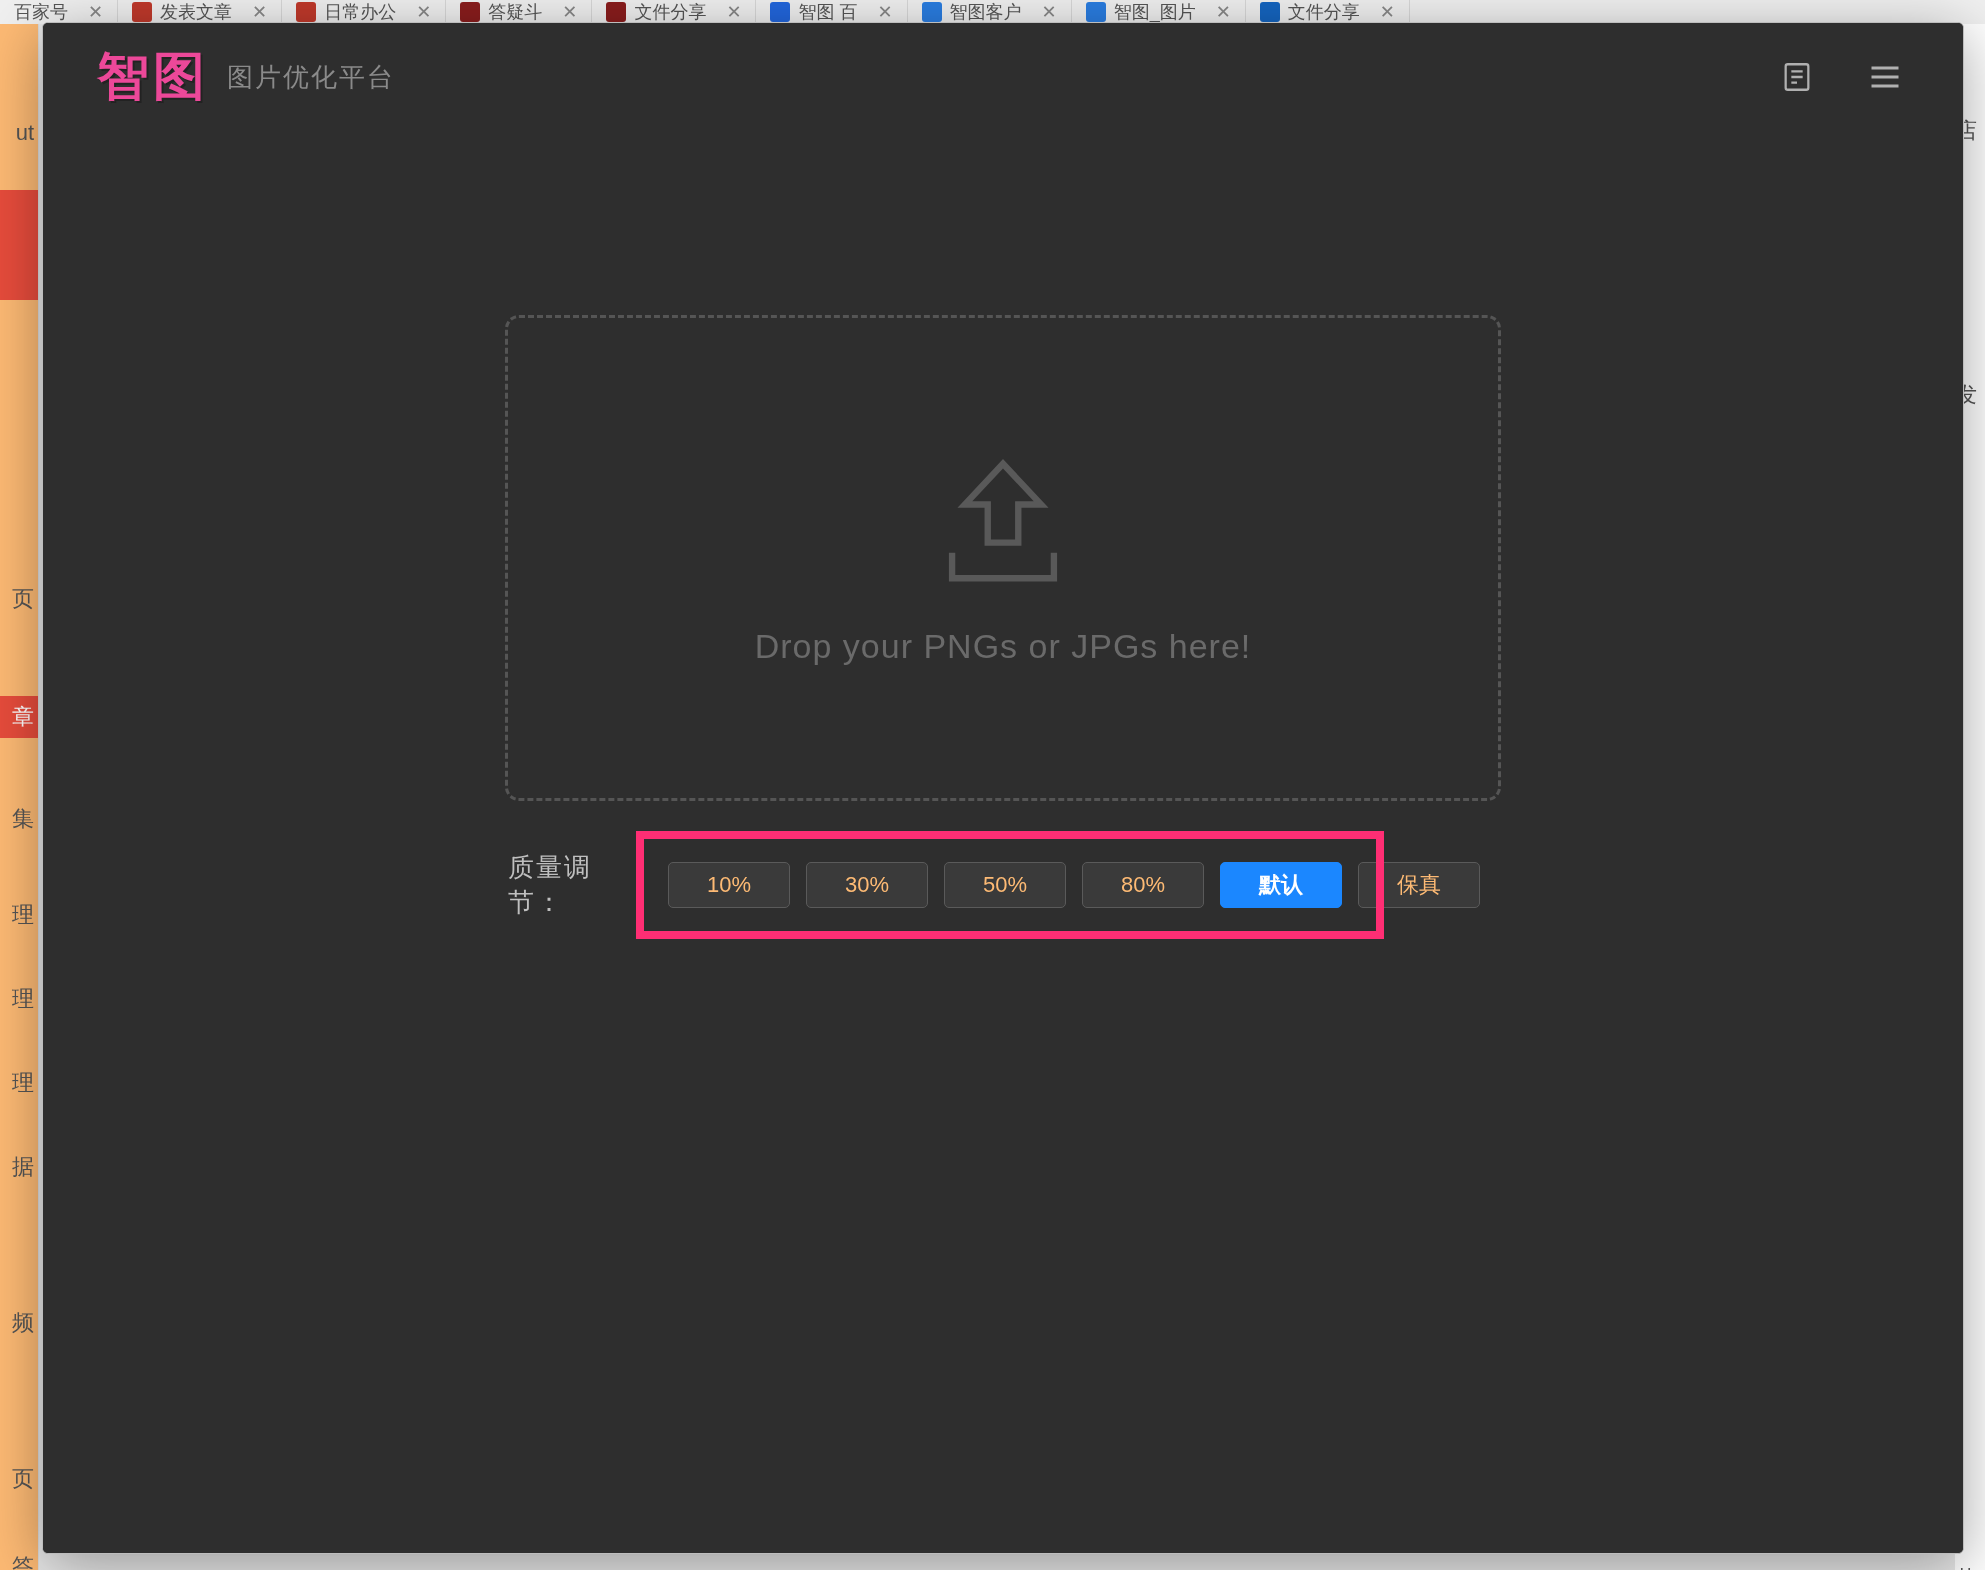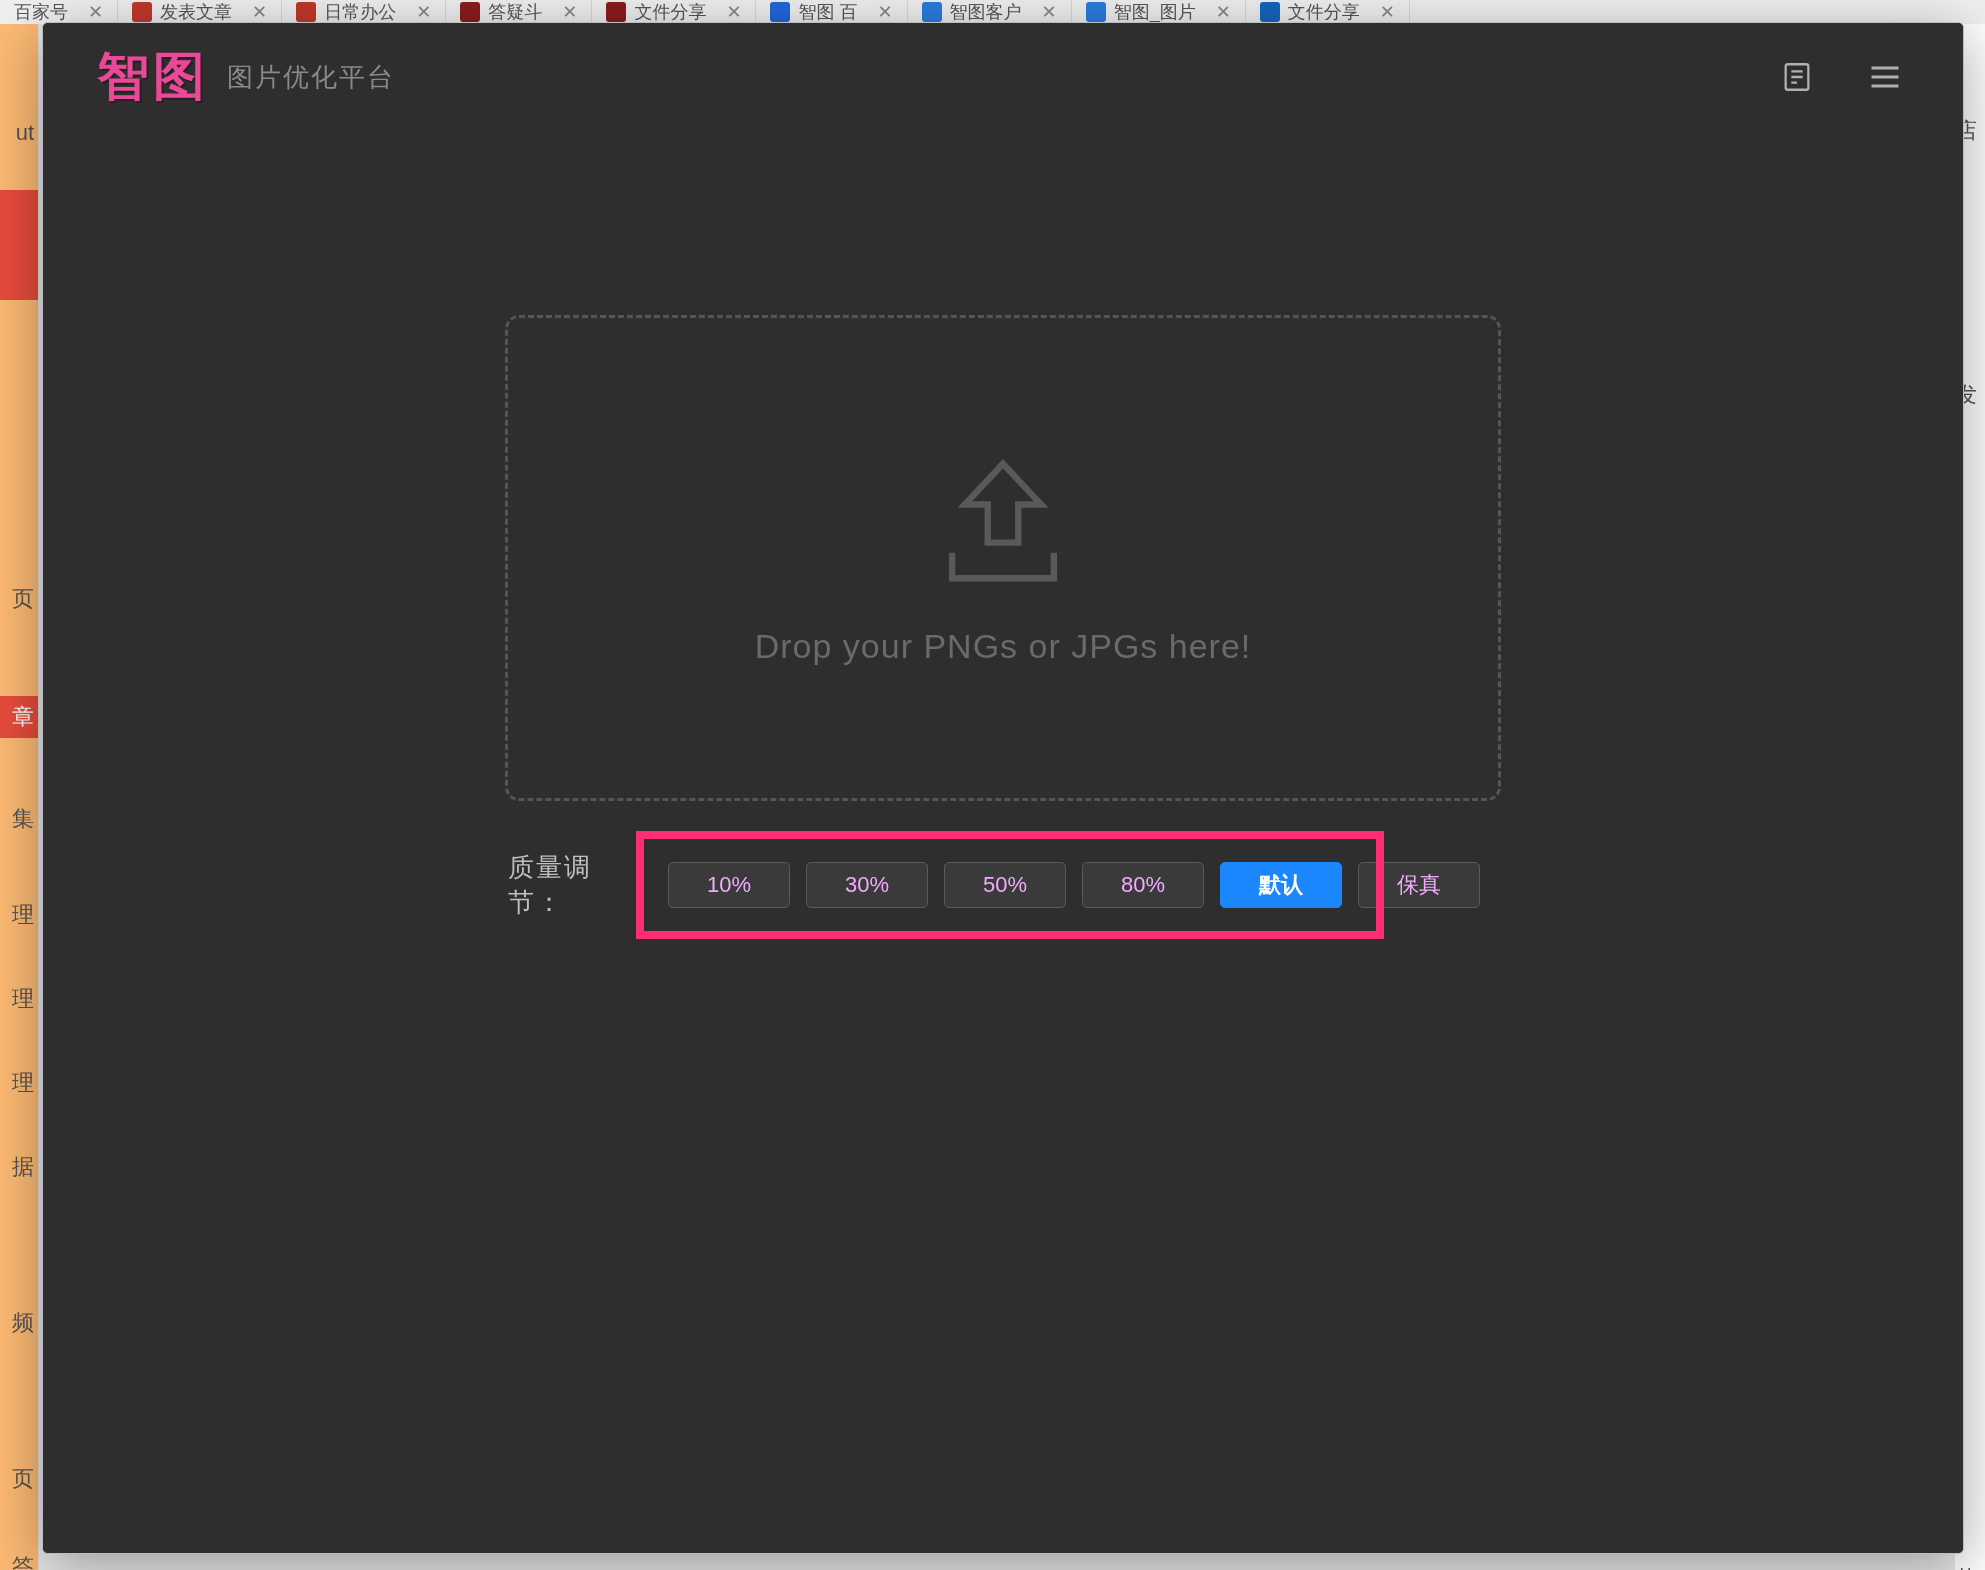--- a/index.html
+++ b/index.html
@@ -206,21 +206,21 @@
     display:flex;
     gap: 16px;
     padding: 14px 18px;
   }
   .q-btn {
     min-width: 84px;
     height: 44px;
     padding: 0 18px;
     border: 1px solid #5a5a5a;
     background: #3a3a3a;
-    color:#f0abfc;
+    color:#fdba74;
     font-size: 22px;
     border-radius: 5px;
     display:flex; align-items:center; justify-content:center;
     cursor:pointer;
   }
   .q-btn.active {
     background:#1b87ff;
     border-color:#1b87ff;
     color:#ffffff;
     font-weight:600;

